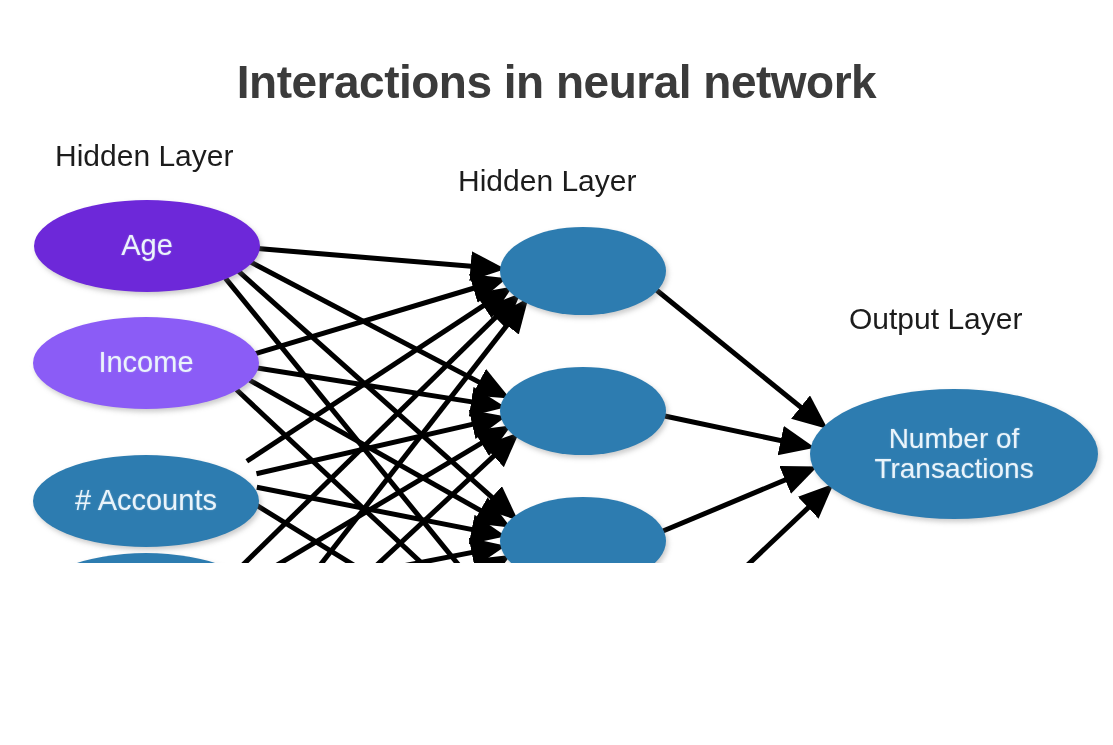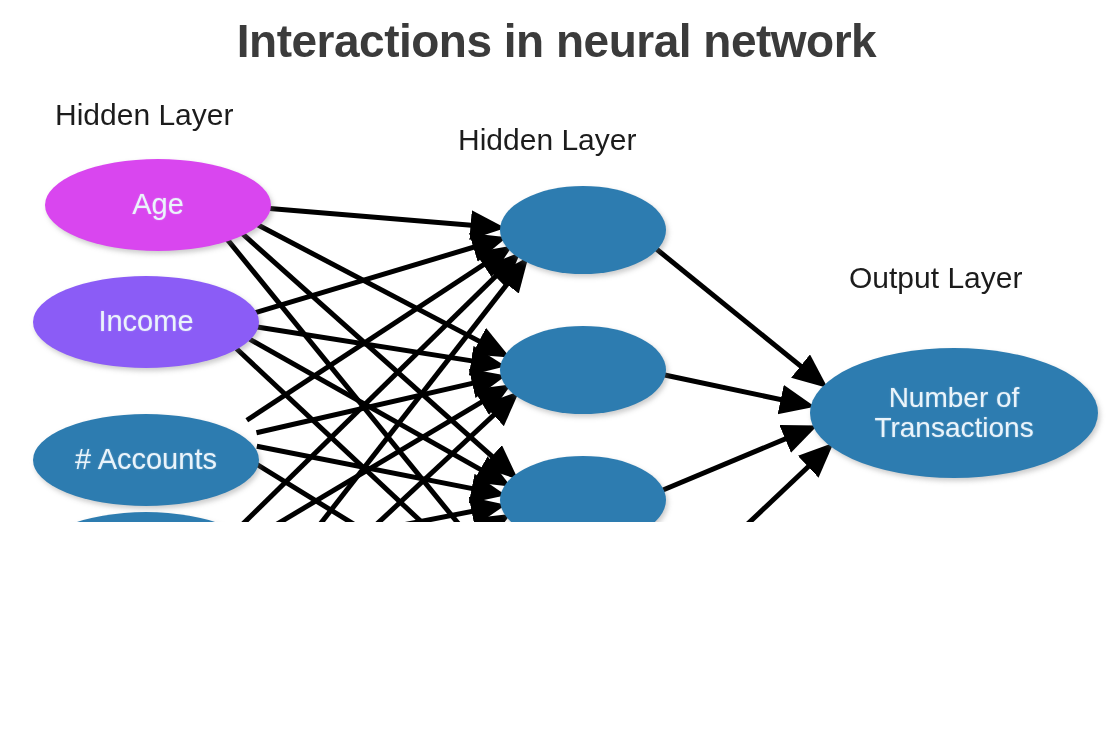--- a/index.html
+++ b/index.html
@@ -11,20 +11,21 @@
   body {
     font-family: "Liberation Sans", sans-serif;
     -webkit-font-smoothing: antialiased;
   }
   #canvas {
     position: relative;
     width: 1113px;
     height: 522px;
     background: #ffffff;
     overflow: hidden;
+    margin-top: 41px;
   }
   #edges {
     position: absolute;
     left: 0;
     top: 0;
     width: 1113px;
     height: 745px;
     pointer-events: none;
   }
   .diagram-title {
@@ -107,21 +108,21 @@
         <line x1="257.33232741310553" y1="677.3465923375255" x2="498.7468951569365" y2="643.9941875165446" stroke="#000000"></line>
         <line x1="656.692641059041" y1="249.2697413635371" x2="822.273395171572" y2="383.6707104590792" stroke="#000000"></line>
         <line x1="664.6235838520661" y1="375.01515995999443" x2="808.0967263454854" y2="405.3667331187412" stroke="#000000"></line>
         <line x1="662.9998060093759" y1="490.0549067189332" x2="810.9992514706446" y2="428.13681553110035" stroke="#000000"></line>
         <line x1="653.1748809558031" y1="613.2481682590012" x2="828.5614395182138" y2="447.49184736218626" stroke="#000000"></line>
       </g>
   </svg>
 
   <div id="nodes-root">
       <div class="layer-label" style="left: 55px; top: 98px;">Hidden Layer</div>
-      <div class="node" style="left: 45px; top: 159px; width: 226px; height: 92px; background: #d946ef;">
+      <div class="node" style="left: 34px; top: 159px; width: 226px; height: 92px; background: #6d28d9;">
         <span class="node-label">Age</span>
       </div>
       <div class="node" style="left: 33px; top: 276px; width: 226px; height: 92px; background: #8b5cf6;">
         <span class="node-label">Income</span>
       </div>
       <div class="node" style="left: 33px; top: 414px; width: 226px; height: 92px; background: rgb(45, 124, 176);">
         <span class="node-label"># Accounts</span>
       </div>
       <div class="node" style="left: 33px; top: 512px; width: 226px; height: 96px; background: rgb(45, 124, 176);"></div>
       <div class="node" style="left: 33px; top: 634px; width: 226px; height: 96px; background: rgb(45, 124, 176);"></div>

